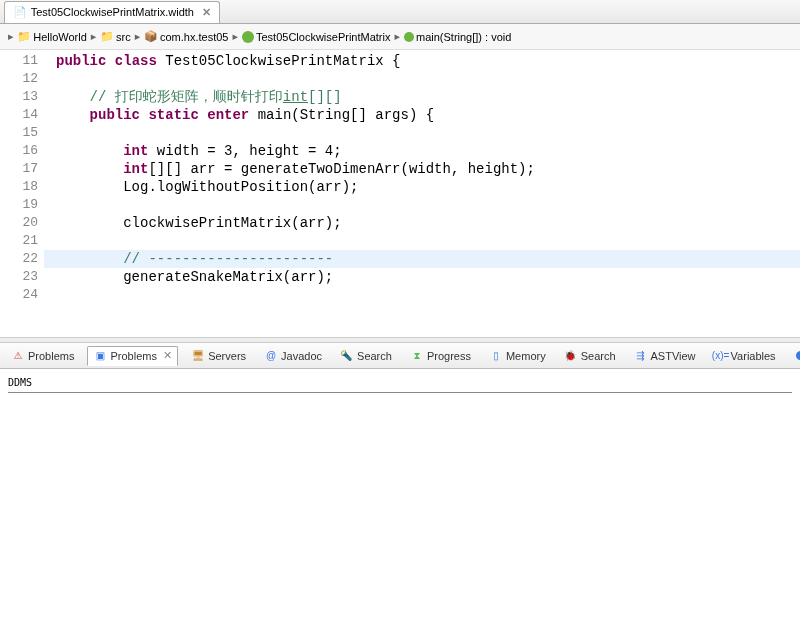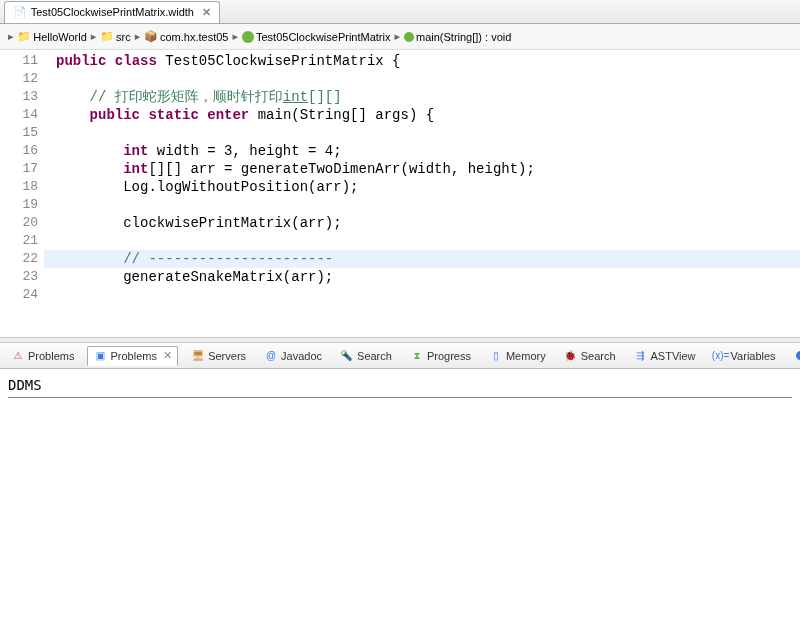--- a/index.html
+++ b/index.html
@@ -19,21 +19,21 @@
 .hl { background: #e8f2fe; }
 .kw { color: #7f0055; font-weight: bold; }
 .cm { color: #3f7f5f; text-align: center; }
 .cmu { color: #3f7f5f; text-decoration: underline; }
 .mi { color: #000; }
 .sash { height: 6px; background: #eee; border-top: 1px solid #ccc; border-bottom: 1px solid #ccc; }
 .panel-tabs { display: flex; align-items: center; gap: 8px; padding: 2px 6px; background: linear-gradient(#fdfdfd,#ececec); border-bottom: 1px solid #bbb; height: 26px; font-size: 11px; }
 .ptab { display: flex; align-items: center; gap: 3px; padding: 2px 5px; color: #333; }
 .ptab.active { background: #fff; border: 1px solid #aaa; border-bottom: 1px solid #fff; border-radius: 2px 2px 0 0; }
 .ptab .pic { width: 14px; height: 14px; display: inline-flex; align-items: center; justify-content: center; font-size: 10px; }
-.console-area { padding: 8px; font-family: "Consolas",monospace; font-size: 14px; color: #000; }
+.console-area { padding: 8px; font-family: "Consolas",monospace; font-size: 10px; color: #000; }
 .console-title { border-bottom: 1px solid #888; padding-bottom: 4px; margin-bottom: 6px; }
 .icon-circ { display:inline-block; width:12px; height:12px; border-radius:50%; }
 </style>
 </head>
 <body>
 
 <div class="tab-bar">
   <div class="tab">
     <span class="ficon">📄</span>
     <span>Test05ClockwisePrintMatrix.width</span>

